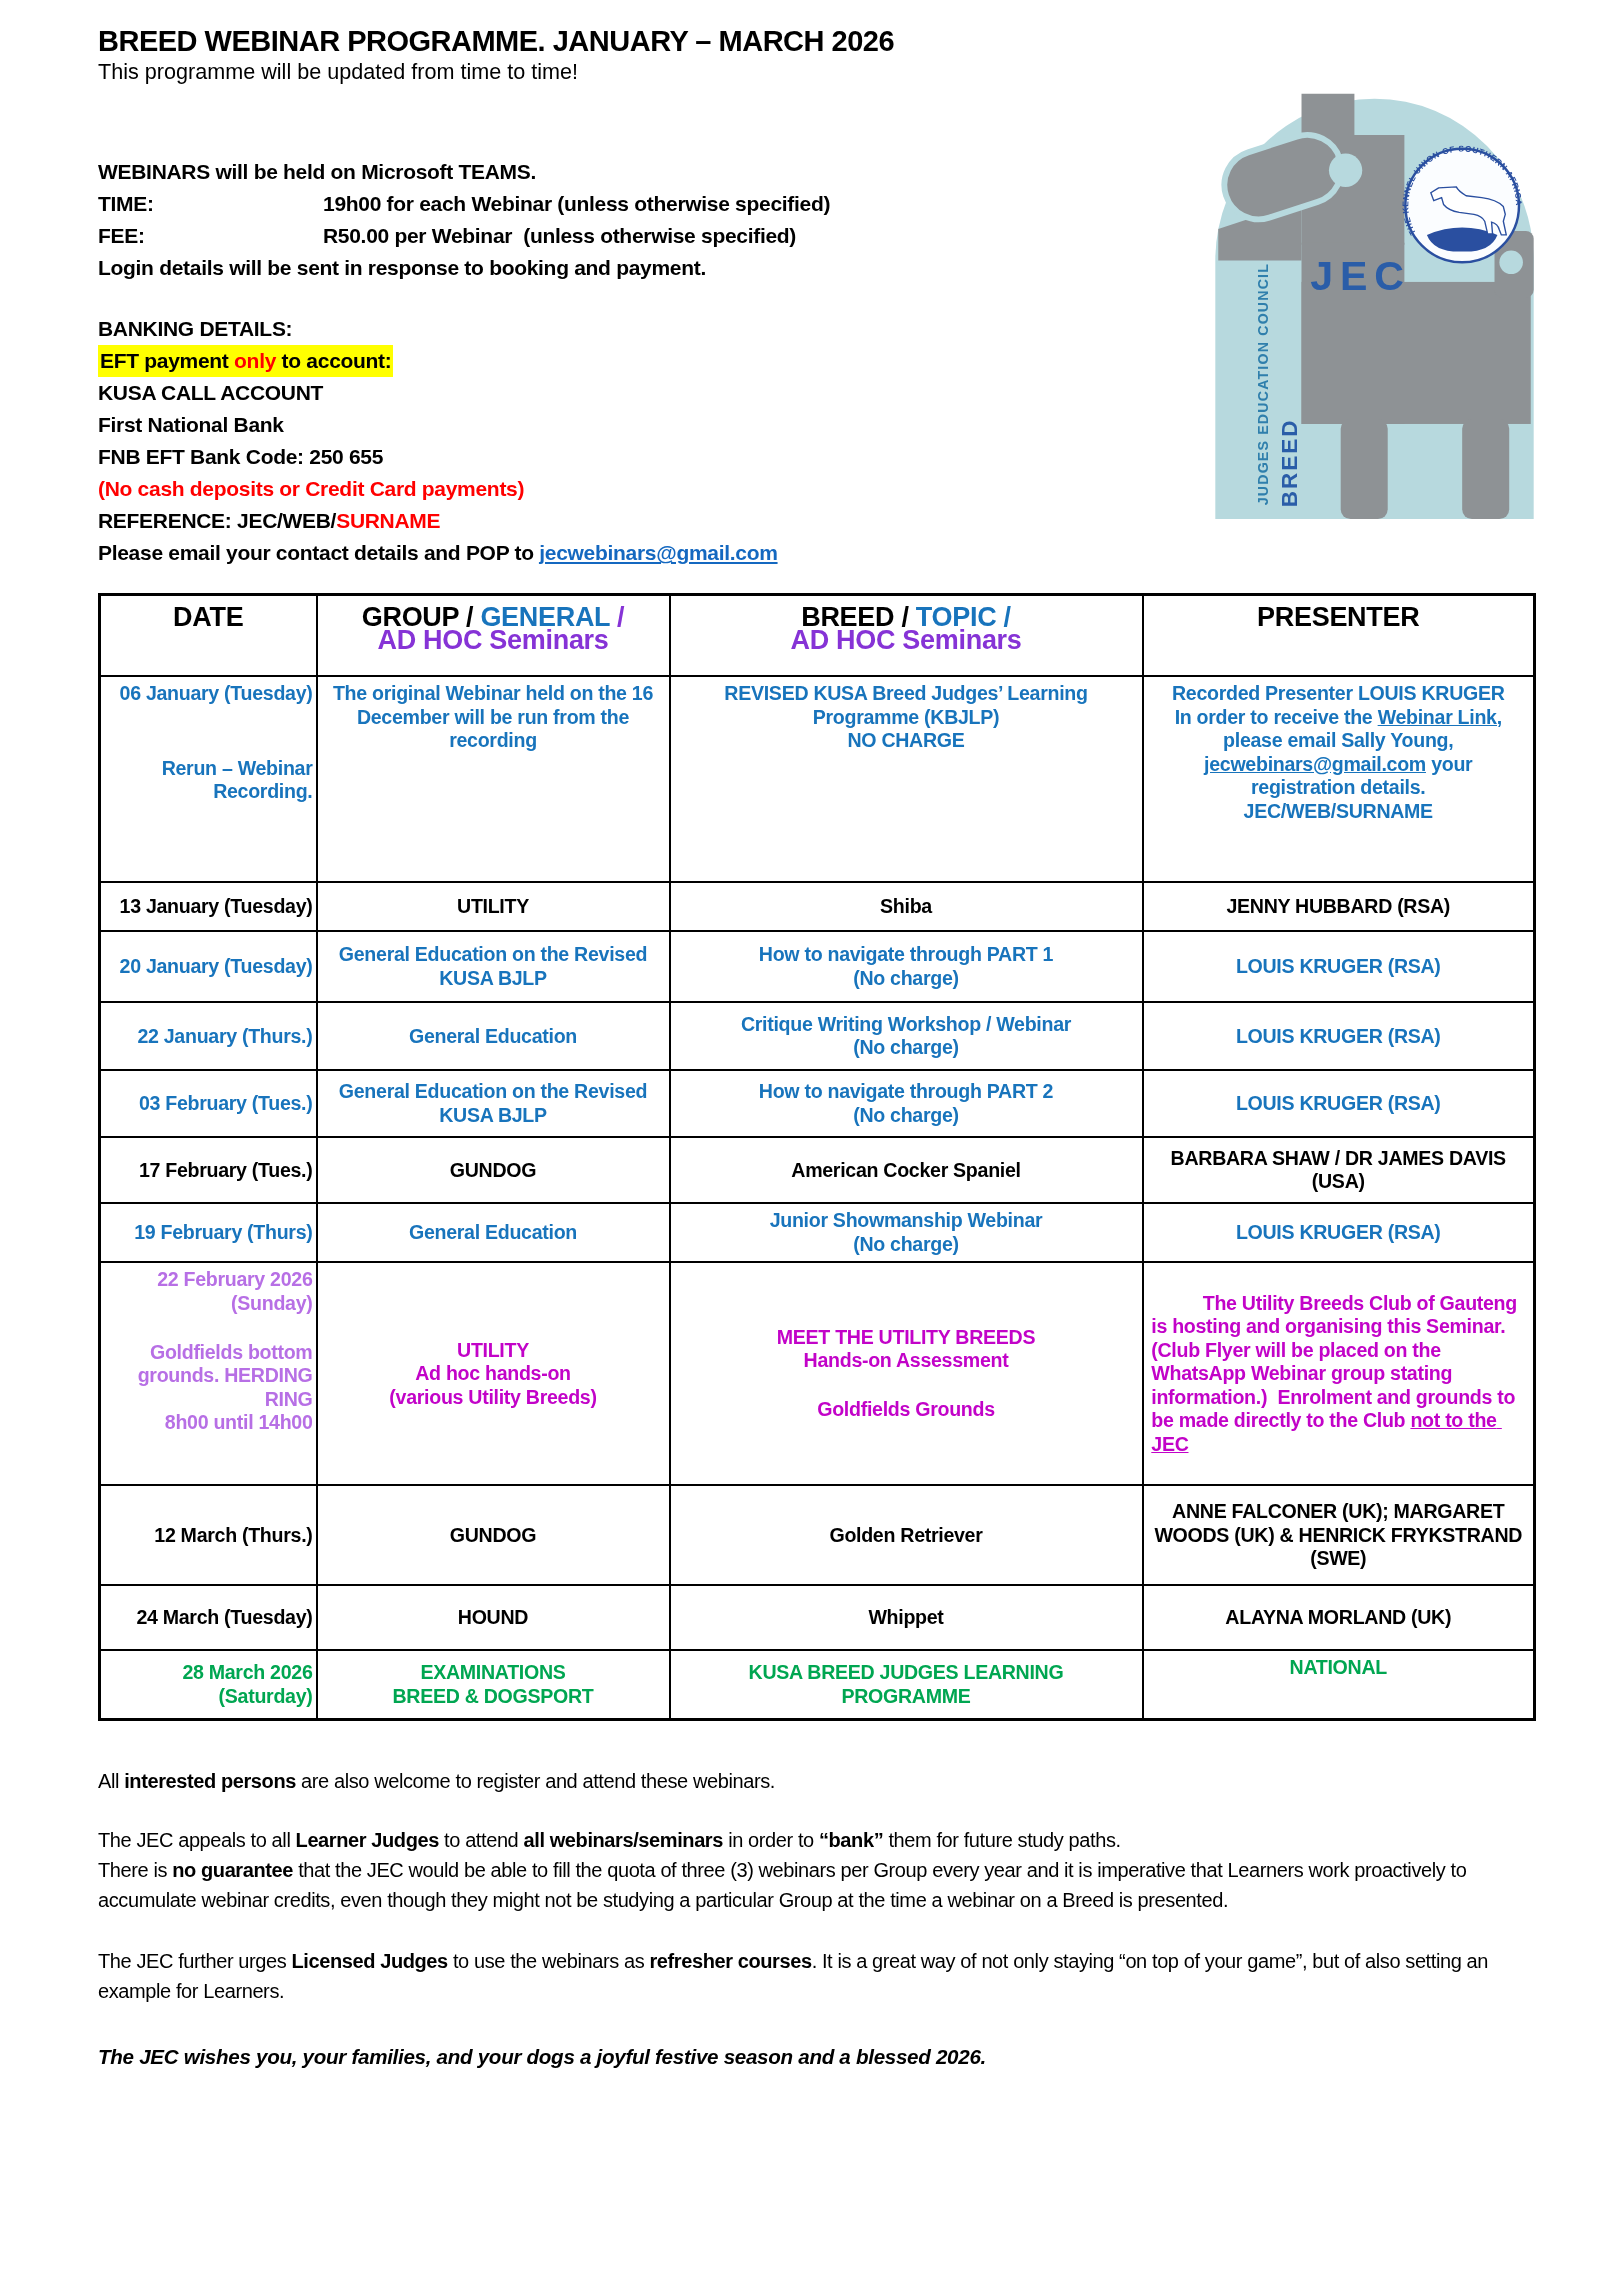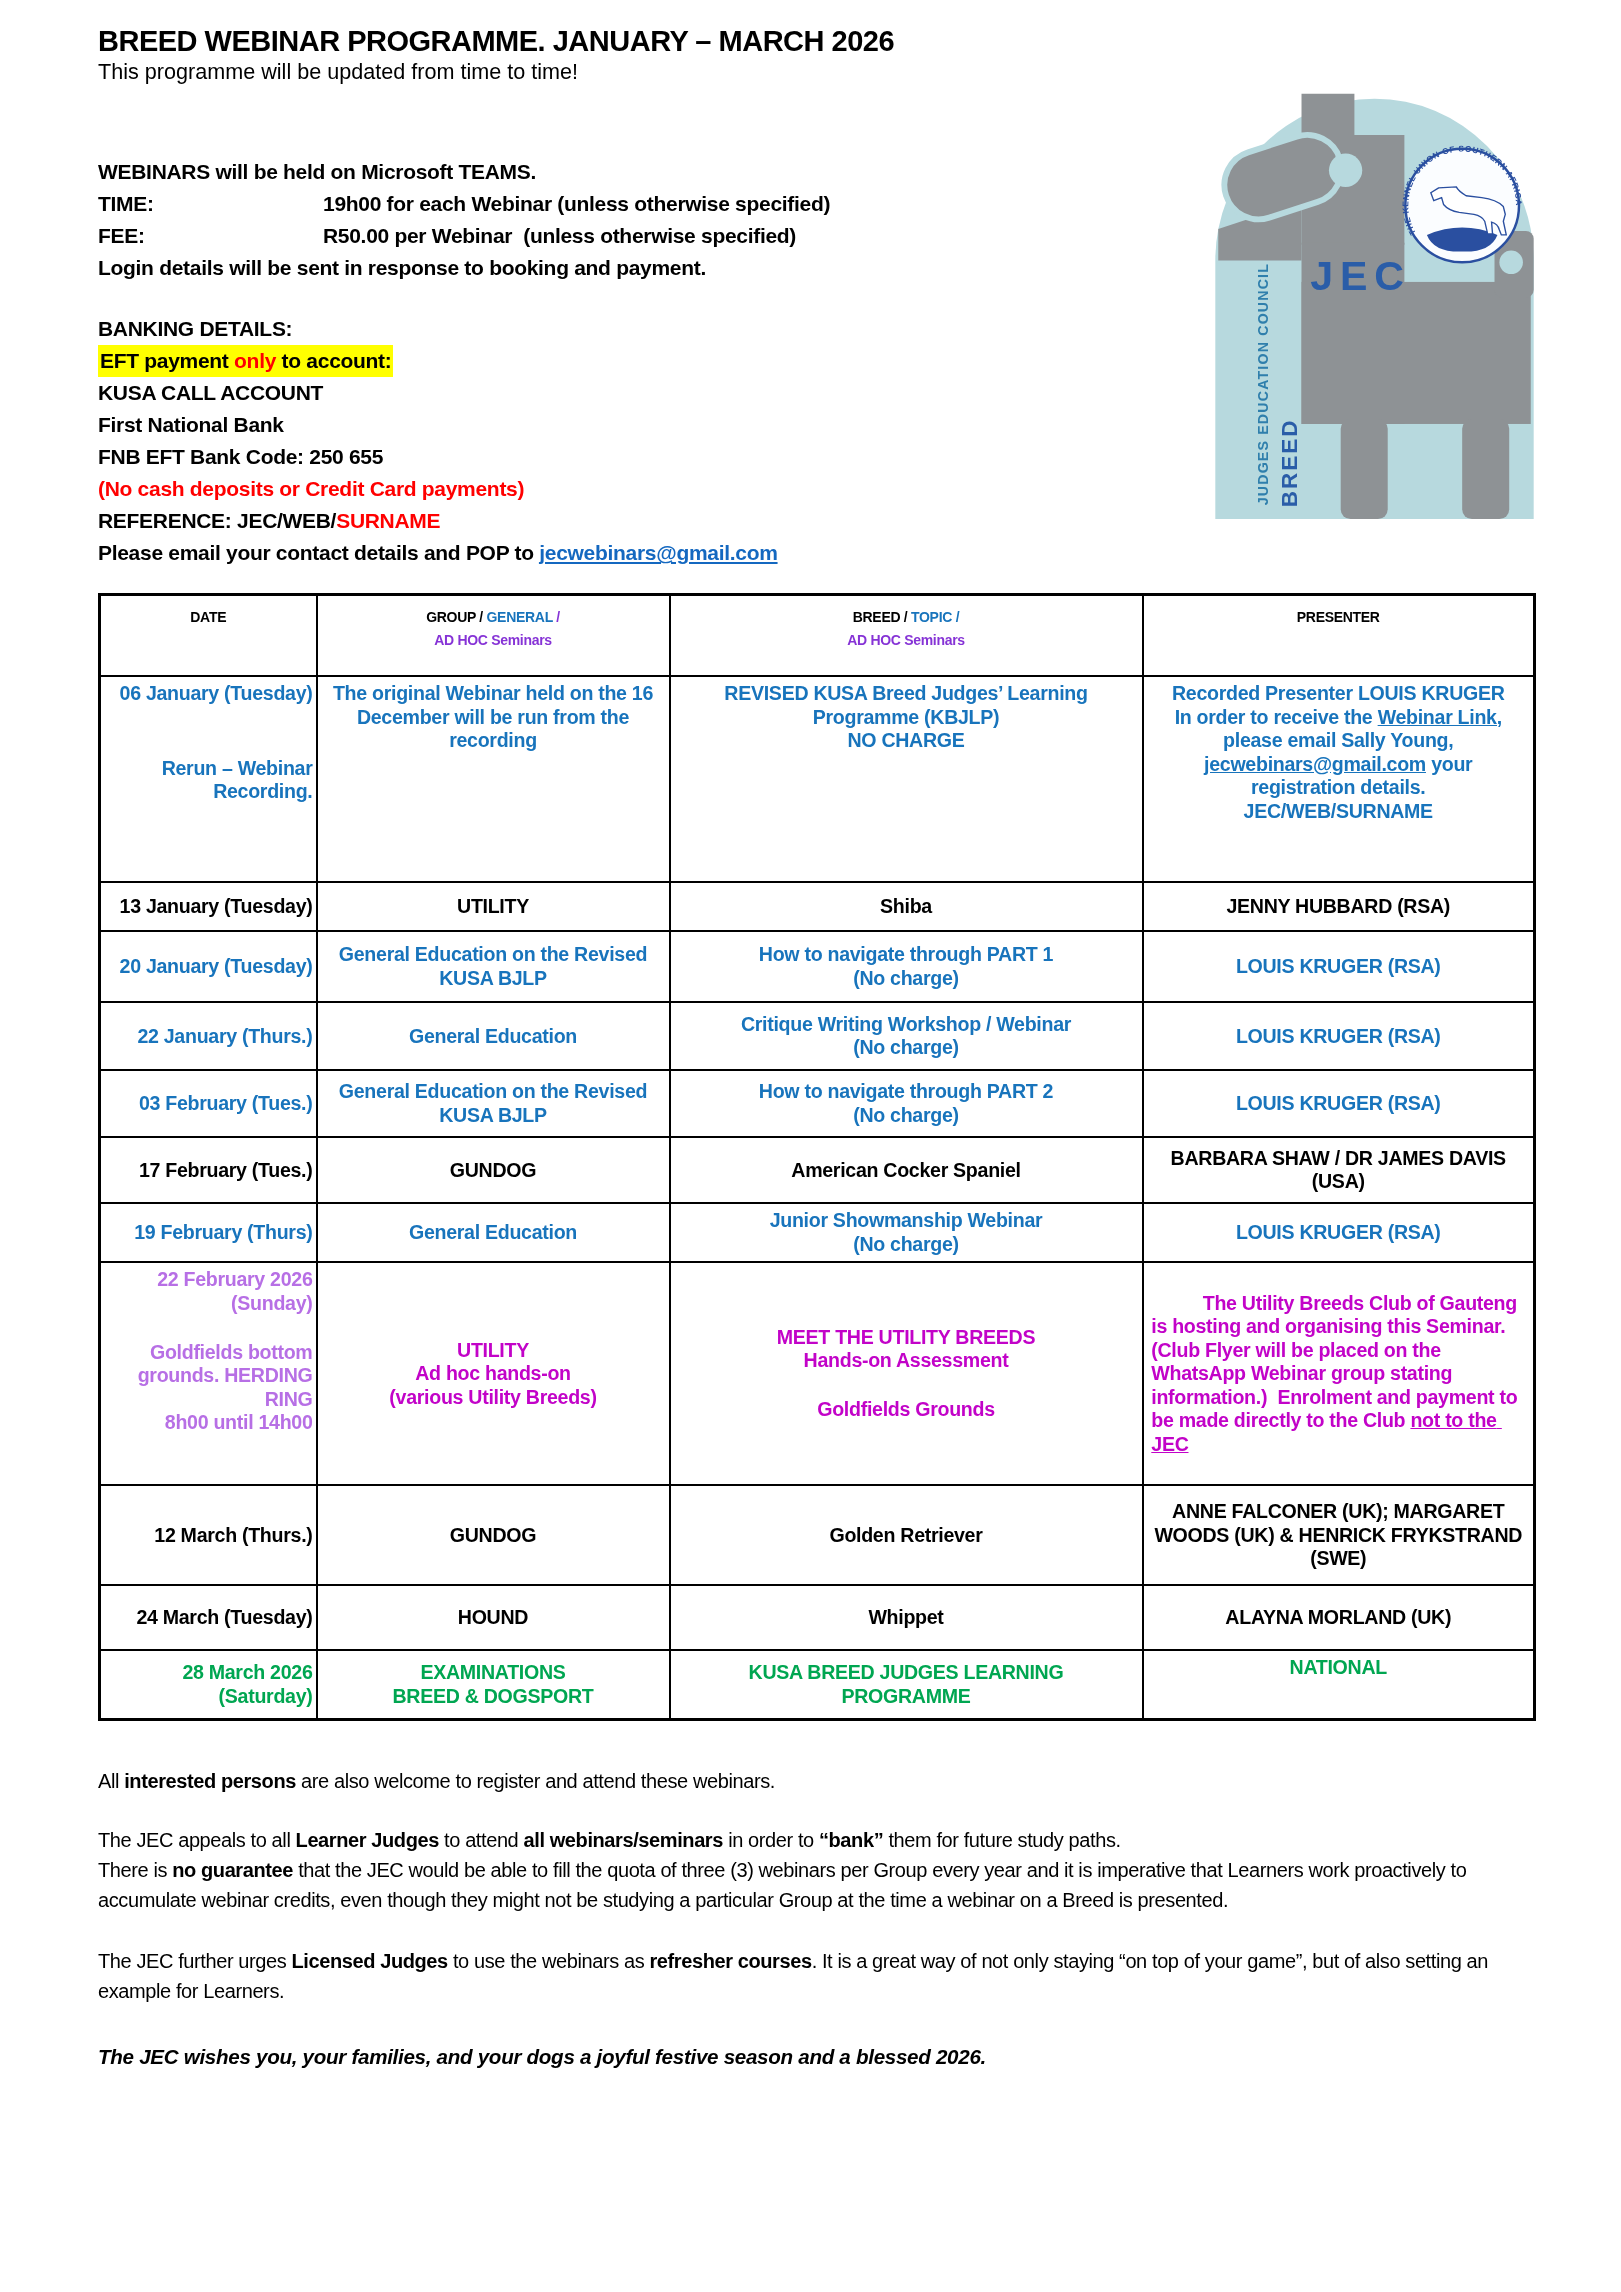--- a/index.html
+++ b/index.html
@@ -21,21 +21,21 @@
 
   
   .logo{position:absolute;top:86px;right:87px;width:319px;height:433px;}
 
   
   table.sched{border-collapse:collapse;width:1435px;margin-top:23.5px;table-layout:fixed;}
   table.sched,table.sched th,table.sched td{border:2.9px solid #000;}
   table.sched{border-width:3.9px;}
   th,td{padding:4.9px 7.8px;font-weight:bold;font-size:19.6px;line-height:23.5px;
         text-align:center;vertical-align:middle;letter-spacing:-0.3px;overflow:hidden;}
-  th{font-size:14px;vertical-align:top;padding-top:9.8px;}
+  th{font-size:27px;vertical-align:top;padding-top:9.8px;}
   td.date{ text-align:right;padding-left:4.9px;padding-right:3px;}
   .c-blue{color:#1874bc;}
   .c-pur{color:#8633d6;}
   .c-mag{color:#c203c8;}
   .c-vio{color:#b76fe5;}
   .c-grn{color:#00a651;}
   .i{}
   .u{text-decoration:underline;}
   td .sp{display:block;height:25.5px;}
   .valign-top{vertical-align:top;}
@@ -201,21 +201,21 @@
           <span>Ad hoc hands-on</span><br>
           <span>(various Utility Breeds)</span>
         </td>
         <td>
           <span>MEET THE UTILITY BREEDS</span><br>
           <span>Hands-on Assessment</span>
           <span class="sp"></span>
           <span>Goldfields Grounds</span>
         </td>
         <td class="left valign-top pw">
-          <span>The Utility Breeds Club of Gauteng is hosting and organising this Seminar. </span><span class="i">(Club Flyer will be placed on the WhatsApp Webinar group stating information.)</span><span>  Enrolment and payment to be made directly to the Club </span><span class="u">not to the JEC</span>
+          <span>The Utility Breeds Club of Gauteng is hosting and organising this Seminar. </span><span class="i">(Club Flyer will be placed on the WhatsApp Webinar group stating information.)</span><span>  Enrolment and grounds to be made directly to the Club </span><span class="u">not to the JEC</span>
         </td>
       </tr>
 
       <tr style="height:100px">
         <td class="date"><span>12 March (Thurs.)</span></td>
         <td><span>GUNDOG</span></td>
         <td><span>Golden Retriever</span></td>
         <td><span>ANNE FALCONER (UK); MARGARET WOODS (UK) &amp; HENRICK FRYKSTRAND (SWE)</span></td>
       </tr>
 

